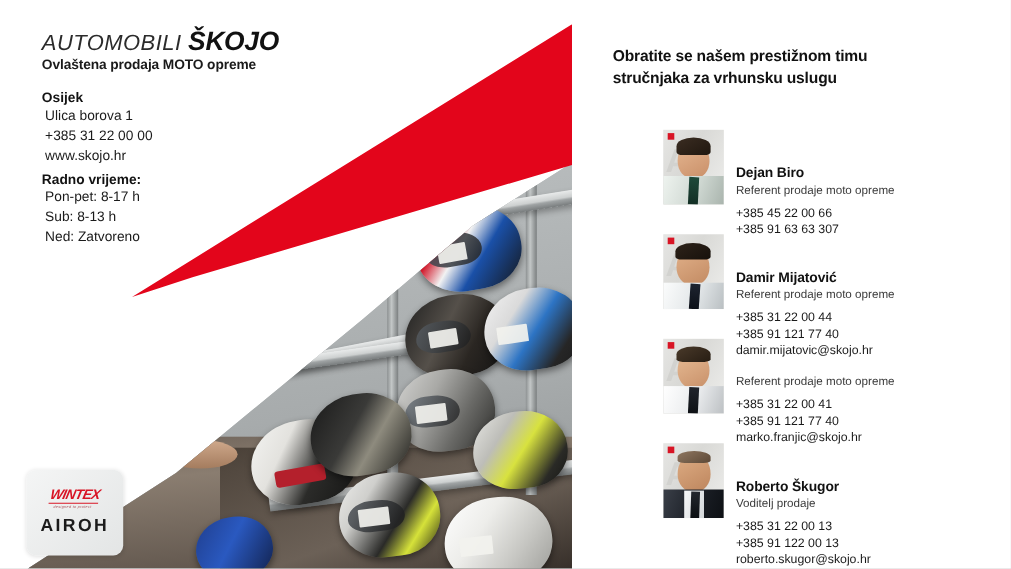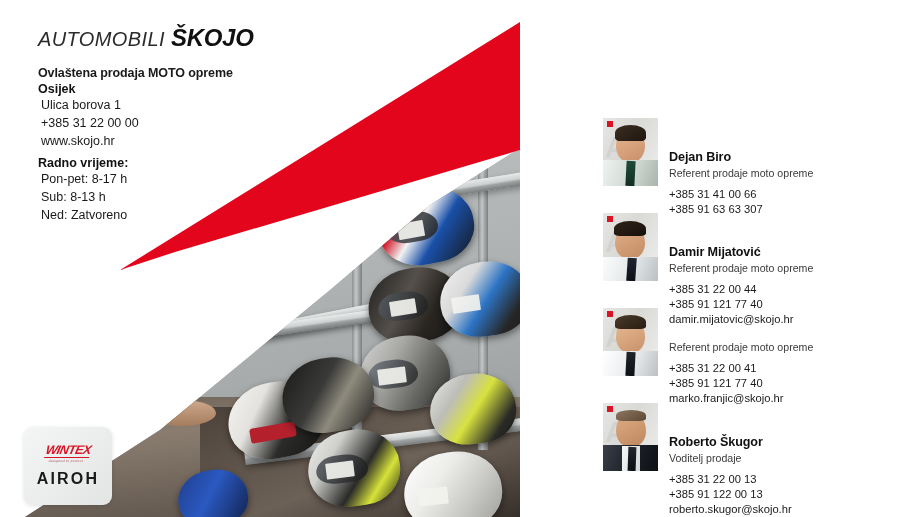--- a/index.html
+++ b/index.html
@@ -70,21 +70,21 @@
   #header-block { position:absolute; left:38px; top:26px; z-index:8; }
   #title-line { white-space:nowrap; line-height:1; }
   #title-auto {
     font-size:20px; font-style:italic; font-weight:400;
     letter-spacing:.4px; color:#2b2b2b;
   }
   #title-skojo {
     font-size:24px; font-style:italic; font-weight:bold;
     letter-spacing:-.3px; color:#111; margin-left:6px;
   }
-  #subtitle { font-size:12.5px; font-weight:bold; color:#1a1a1a; margin-top:16px; letter-spacing:-.1px; }
+  #subtitle { font-size:12.5px; font-weight:bold; color:#1a1a1a; margin-top:2px; letter-spacing:-.1px; }
 
   #address-block { position:absolute; left:38px; top:82px; z-index:8; }
   #radno-block  { position:absolute; left:38px; top:156px; z-index:8; }
   .blk-head { font-size:12.5px; font-weight:bold; color:#121212; margin-bottom:1px; }
   .blk-line { font-size:12.5px; color:#1a1a1a; line-height:1.42; padding-left:3px; }
 
   
   #right-panel { position:absolute; left:545px; top:0; width:374px; height:517px; }
   #headline {
     position:absolute; left:12px; top:42px; width:300px;
@@ -206,38 +206,39 @@
 
   <div id="radno-block">
     <div class="blk-head">Radno vrijeme:</div>
     <div class="blk-line">Pon-pet: 8-17 h</div>
     <div class="blk-line">Sub: 8-13 h</div>
     <div class="blk-line">Ned: Zatvoreno</div>
   </div>
 </div>
 
 <div id="right-panel">
+  <div id="headline">Obratite se našem prestižnom timu stručnjaka za vrhunsku uslugu</div>
 
   <div id="cards">
 
     <div class="card">
       <div class="portrait">
         <div class="pbg"></div>
         <div class="pbg-a">A</div>
         <div class="head" style="left:13px; top:10px; width:29px; height:34px; background:linear-gradient(150deg,#e6b893,#c98f68);"></div>
         <div class="head" style="left:12px; top:7px; width:31px; height:16px; background:linear-gradient(150deg,#3b2d22,#20170f); border-radius:50% 50% 18% 18%;"></div>
         <div class="body-sh" style="position:absolute; left:0px; top:42px; width:55px; height:26px; background:linear-gradient(110deg,#eef3ef,#cfd8d2 55%,#a9b4ad);"></div>
         <div class="body-sh" style="position:absolute; left:23px; top:43px; width:9px; height:25px; background:linear-gradient(180deg,#1e4a3a,#122e24); transform:rotate(3deg);"></div>
         <div class="pdot" style="background: rgb(216, 20, 37);"></div>
       </div>
       <div class="card-text">
         <div class="c-name">Dejan Biro</div>
         <div class="c-role">Referent prodaje moto opreme</div>
         <div class="c-contact">
-          <div class="c-line">+385 31 41 00 66</div>
+          <div class="c-line">+385 45 22 00 66</div>
           <div class="c-line">+385 91 63 63 307</div>
         </div>
       </div>
     </div>
 
     <div class="card">
       <div class="portrait">
         <div class="pbg"></div>
         <div class="pbg-a">A</div>
         <div class="head" style="left:12px; top:11px; width:30px; height:35px; background:linear-gradient(150deg,#e3b38c,#c28a62);"></div>

